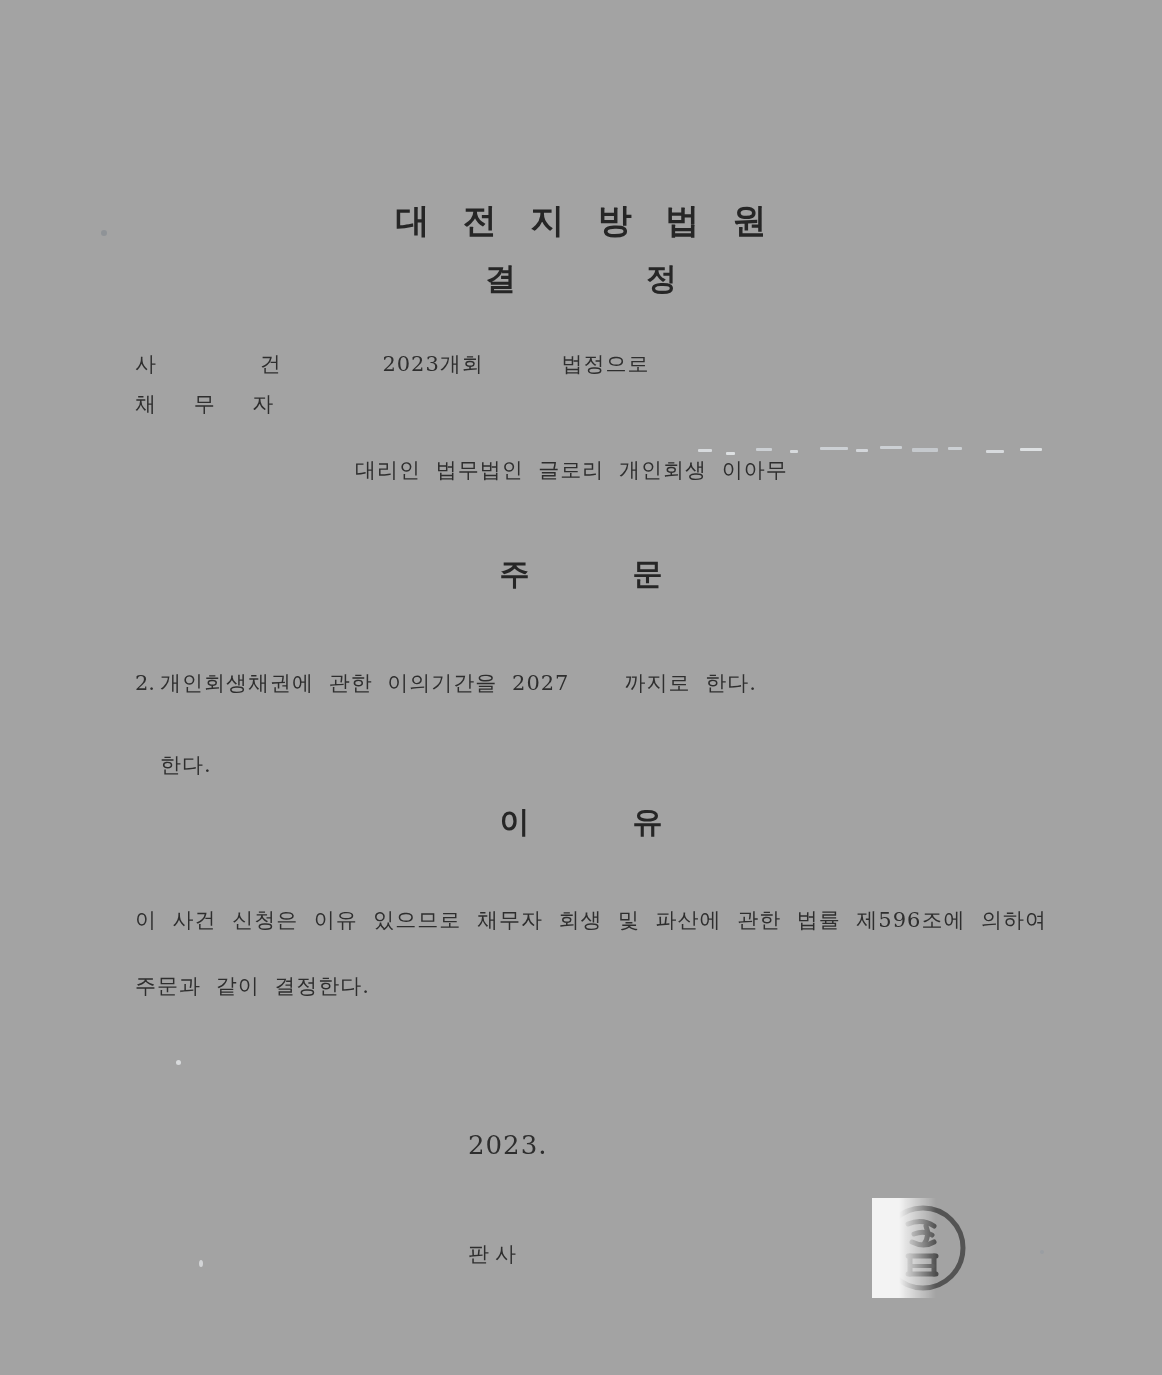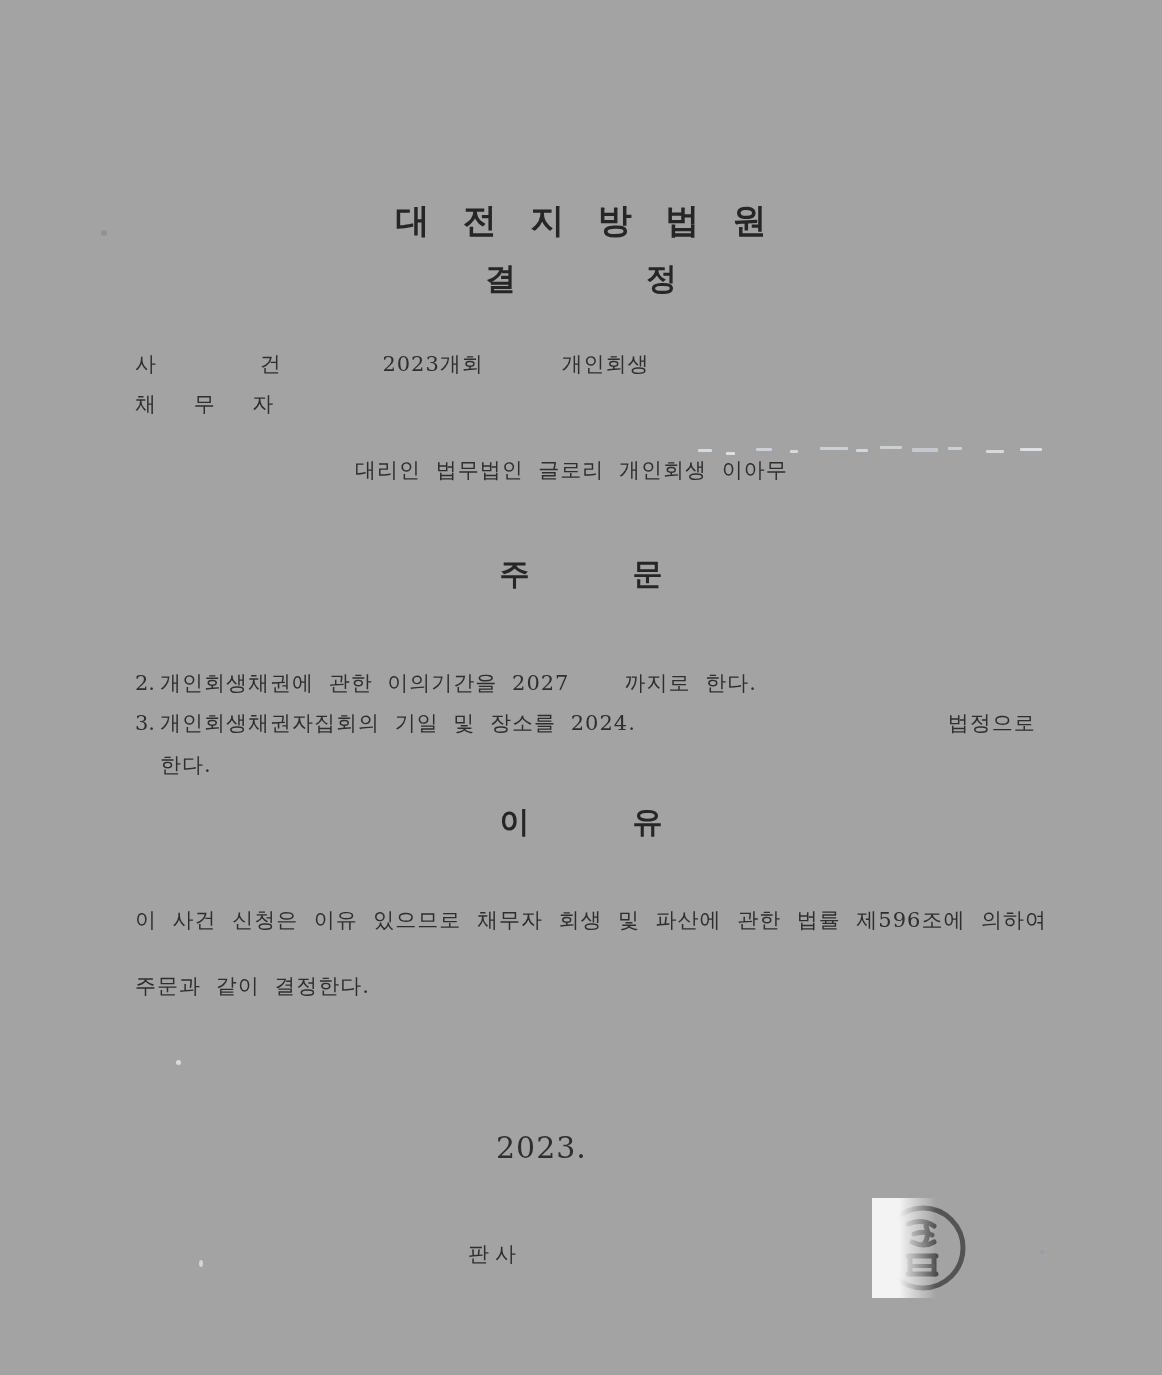--- a/index.html
+++ b/index.html
@@ -34,21 +34,21 @@
   .o3 { top:709px; left:135px; }
   .o4 { top:751px; left:135px; }
   .gap-a { margin-left:55px; }
   .gap-b { margin-left:312px; }
 
   .reason-par {
     position:absolute; top:866px; left:135px; width:912px;
     font-size:21px; letter-spacing:1px; word-spacing:7px;
     line-height:66px; text-align:justify;
   }
-  .date-line { top:1130px; left:496px; font-size:30px; }
+  .date-line { top:1130px; left:468px; font-size:26px; }
   .judge-line { top:1240px; left:468px; letter-spacing:6px; }
 
   
   .dash { position:absolute; background:#ccd0d4; border-radius:1px; }
 
   
   .sp { position:absolute; border-radius:50%; }
 
   
   .stamp { position:absolute; top:1202px; left:878px; width:90px; height:92px; opacity:0.88; filter:blur(0.4px); }
@@ -64,21 +64,21 @@
 
   <div class="hd two-char doc-type">
     <span class="c1">결</span>
     <span class="c2">정</span>
   </div>
 
   <div class="bl case-line">
     <span class="w1">사</span>
     <span class="w2">건</span>
     <span class="w3">2023개회</span>
-    <span class="w4">개인회생</span>
+    <span class="w4">법정으로</span>
   </div>
 
   <div class="bl debtor-line">채 무 자</div>
 
   <div class="dash" style="top:449px; left:698px; width:14px; height:3px; background:#d7dadd;"></div>
   <div class="dash" style="top:452px; left:726px; width:9px; height:3px; background:#dde0e2;"></div>
   <div class="dash" style="top:448px; left:756px; width:16px; height:3px;"></div>
   <div class="dash" style="top:450px; left:790px; width:8px; height:3px; background:#d7dadd;"></div>
   <div class="dash" style="top:447px; left:820px; width:28px; height:3px;"></div>
   <div class="dash" style="top:449px; left:856px; width:12px; height:3px; background:#d3d6da;"></div>
@@ -90,23 +90,20 @@
 
   <div class="bl rep-line">대리인 법무법인 글로리 개인회생 이아무</div>
 
   <div class="hd two-char order-hd">
     <span class="c1">주</span>
     <span class="c2">문</span>
   </div>
 
   <div class="bl order-line o2">
     <span class="no">2.</span><span>개인회생채권에 관한 이의기간을 2027</span><span class="gap-a">까지로 한다.</span>
-  </div>
-  <div class="bl order-line o3">
-    <span class="no">3.</span><span>개인회생채권자집회의 기일 및 장소를 2024.</span><span class="gap-b">법정으로</span>
   </div>
   <div class="bl order-line o4">
     <span class="no"></span><span>한다.</span>
   </div>
 
   <div class="hd two-char reason-hd">
     <span class="c1">이</span>
     <span class="c2">유</span>
   </div>
 

